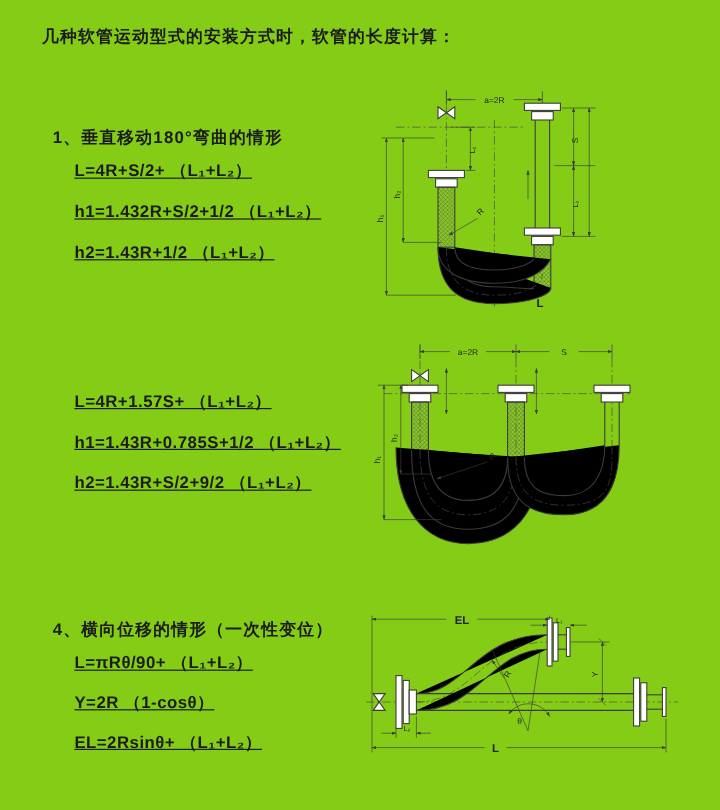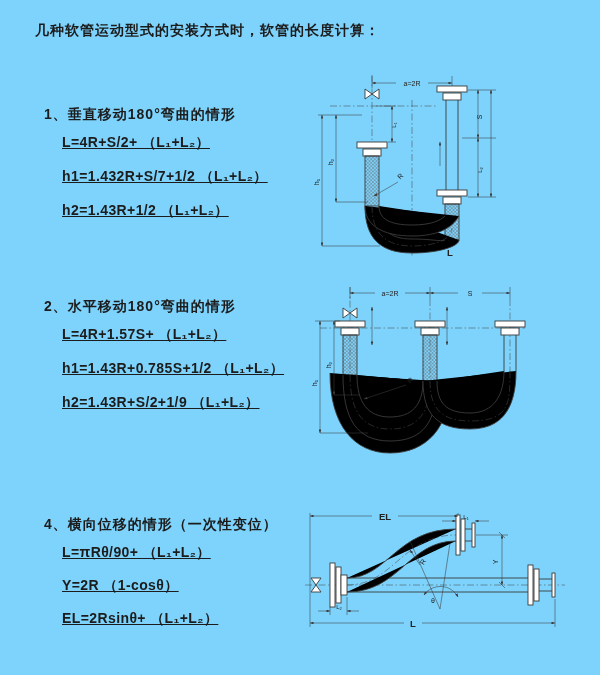--- a/index.html
+++ b/index.html
@@ -1,16 +1,16 @@
 <!DOCTYPE html>
 <html><head>
 <meta charset="utf-8">
 <style>
   html,body{margin:0;padding:0;background:#ffffff;}
-  #page{position:relative;width:600px;height:675px;background:#7dd3fc;overflow:hidden;
+  #page{position:relative;width:600px;height:675px;background:#84cc16;overflow:hidden;
         font-family:"Liberation Sans","DejaVu Sans",sans-serif;color:#1c1c1c;}
   .title{position:absolute;left:35px;top:22px;font-size:14px;font-weight:bold;letter-spacing:1px;}
   .sec-head{position:absolute;left:44px;font-size:14px;font-weight:bold;letter-spacing:1px;}
   .formula{position:absolute;left:62px;font-size:14px;font-weight:bold;letter-spacing:.4px;text-decoration:underline;}
   svg{position:absolute;}
   svg .ln{stroke:#3b3b3b;fill:none;stroke-width:.9;}
   svg .dim{stroke:#3b3b3b;fill:none;stroke-width:.55;}
   svg .cl{stroke:#4a4a4a;fill:none;stroke-width:.55;stroke-dasharray:7 2.5 1.5 2.5;}
   svg .plate{fill:#ffffff;stroke:#3b3b3b;stroke-width:.9;}
   svg .hose{stroke:#3b3b3b;stroke-width:.9;}
@@ -19,21 +19,21 @@
 </style>
 </head>
 <body>
 
 <div id="page">
 
   <div class="title">几种软管运动型式的安装方式时，软管的长度计算：</div>
 
   <div class="sec-head" style="top:106px;">1、垂直移动180°弯曲的情形</div>
   <div class="formula" style="top:134px;">L=4R+S/2+ （L₁+L₂）</div>
-  <div class="formula" style="top:168px;">h1=1.432R+S/7+1/2 （L₁+L₂）</div>
+  <div class="formula" style="top:168px;">h1=1.432R+S/2+1/2 （L₁+L₂）</div>
   <div class="formula" style="top:202px;">h2=1.43R+1/2 （L₁+L₂）</div>
 
   <svg style="left:310px;top:70px;" width="290" height="190" viewBox="0 0 290 190">
     <defs>
       <marker id="ar1" orient="auto-start-reverse" markerWidth="7" markerHeight="5" refX="6.5" refY="2.5">
         <path d="M0,0L7,2.5L0,5z" fill="#3b3b3b"></path>
       </marker>
       <pattern id="h1p" width="3.5" height="3.5" patternUnits="userSpaceOnUse">
         <path d="M0,0l3.5,3.5M3.5,0L0,3.5" stroke="#666" stroke-width=".45"></path>
       </pattern>
@@ -112,24 +112,23 @@
       <line class="dim" x1="168" y1="20" x2="168" y2="68" marker-start="url(#ar1)" marker-end="url(#ar1)"></line>
       <line class="dim" x1="168" y1="68" x2="168" y2="127" marker-start="url(#ar1)" marker-end="url(#ar1)"></line>
       <line class="dim" x1="181" y1="20" x2="181" y2="127" marker-start="url(#ar1)" marker-end="url(#ar1)"></line>
       <text class="t7" x="172" y="47" transform="rotate(-90 172 47)" text-anchor="middle">S</text>
       <text class="t6" x="172" y="100" transform="rotate(-90 172 100)" text-anchor="middle">L₂</text>
     </g>
 
     <text class="t9" x="140" y="186" text-anchor="middle">L</text>
   </svg>
 
-  <div class="sec-head" style="top:298px;">2、水平移动180°弯曲的情形</div>
   <div class="formula" style="top:326px;">L=4R+1.57S+ （L₁+L₂）</div>
   <div class="formula" style="top:360px;">h1=1.43R+0.785S+1/2 （L₁+L₂）</div>
-  <div class="formula" style="top:394px;">h2=1.43R+S/2+1/9 （L₁+L₂）</div>
+  <div class="formula" style="top:394px;">h2=1.43R+S/2+9/2 （L₁+L₂）</div>
 
   <svg style="left:310px;top:283px;" width="295" height="180" viewBox="0 0 295 180">
     <defs>
       <marker id="ar2" orient="auto-start-reverse" markerWidth="7" markerHeight="5" refX="6.5" refY="2.5">
         <path d="M0,0L7,2.5L0,5z" fill="#3b3b3b"></path>
       </marker>
       <pattern id="h2p" width="3.5" height="3.5" patternUnits="userSpaceOnUse">
         <path d="M0,0l3.5,3.5M3.5,0L0,3.5" stroke="#666" stroke-width=".45"></path>
       </pattern>
     </defs>

